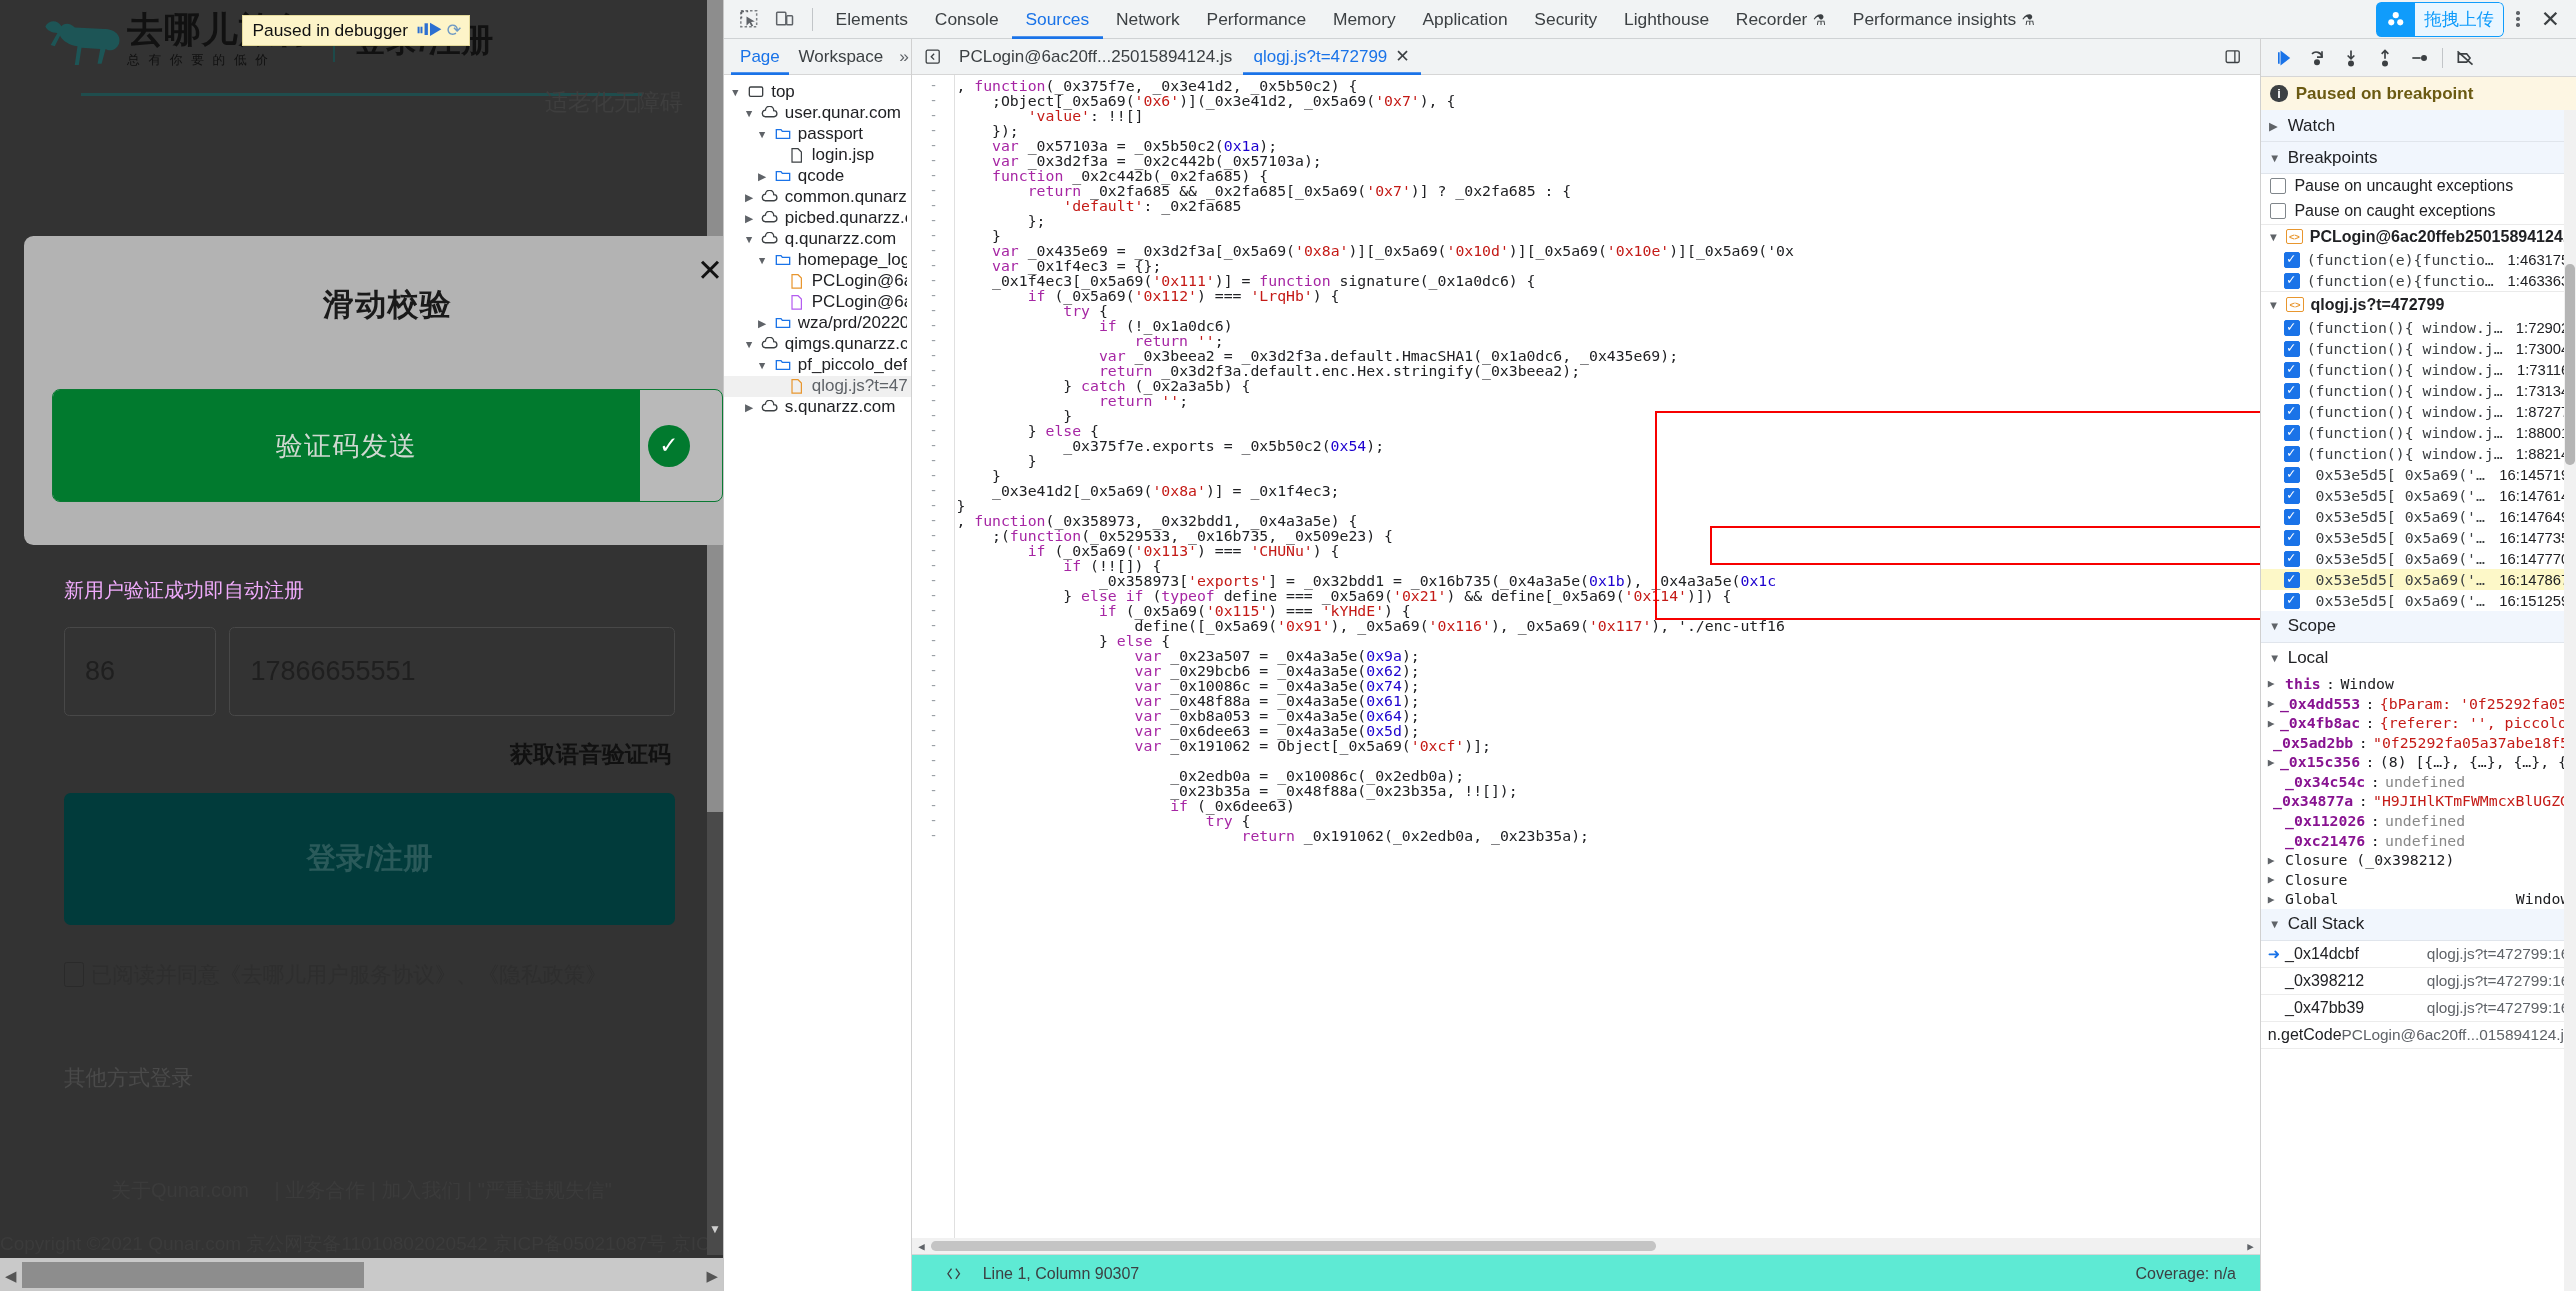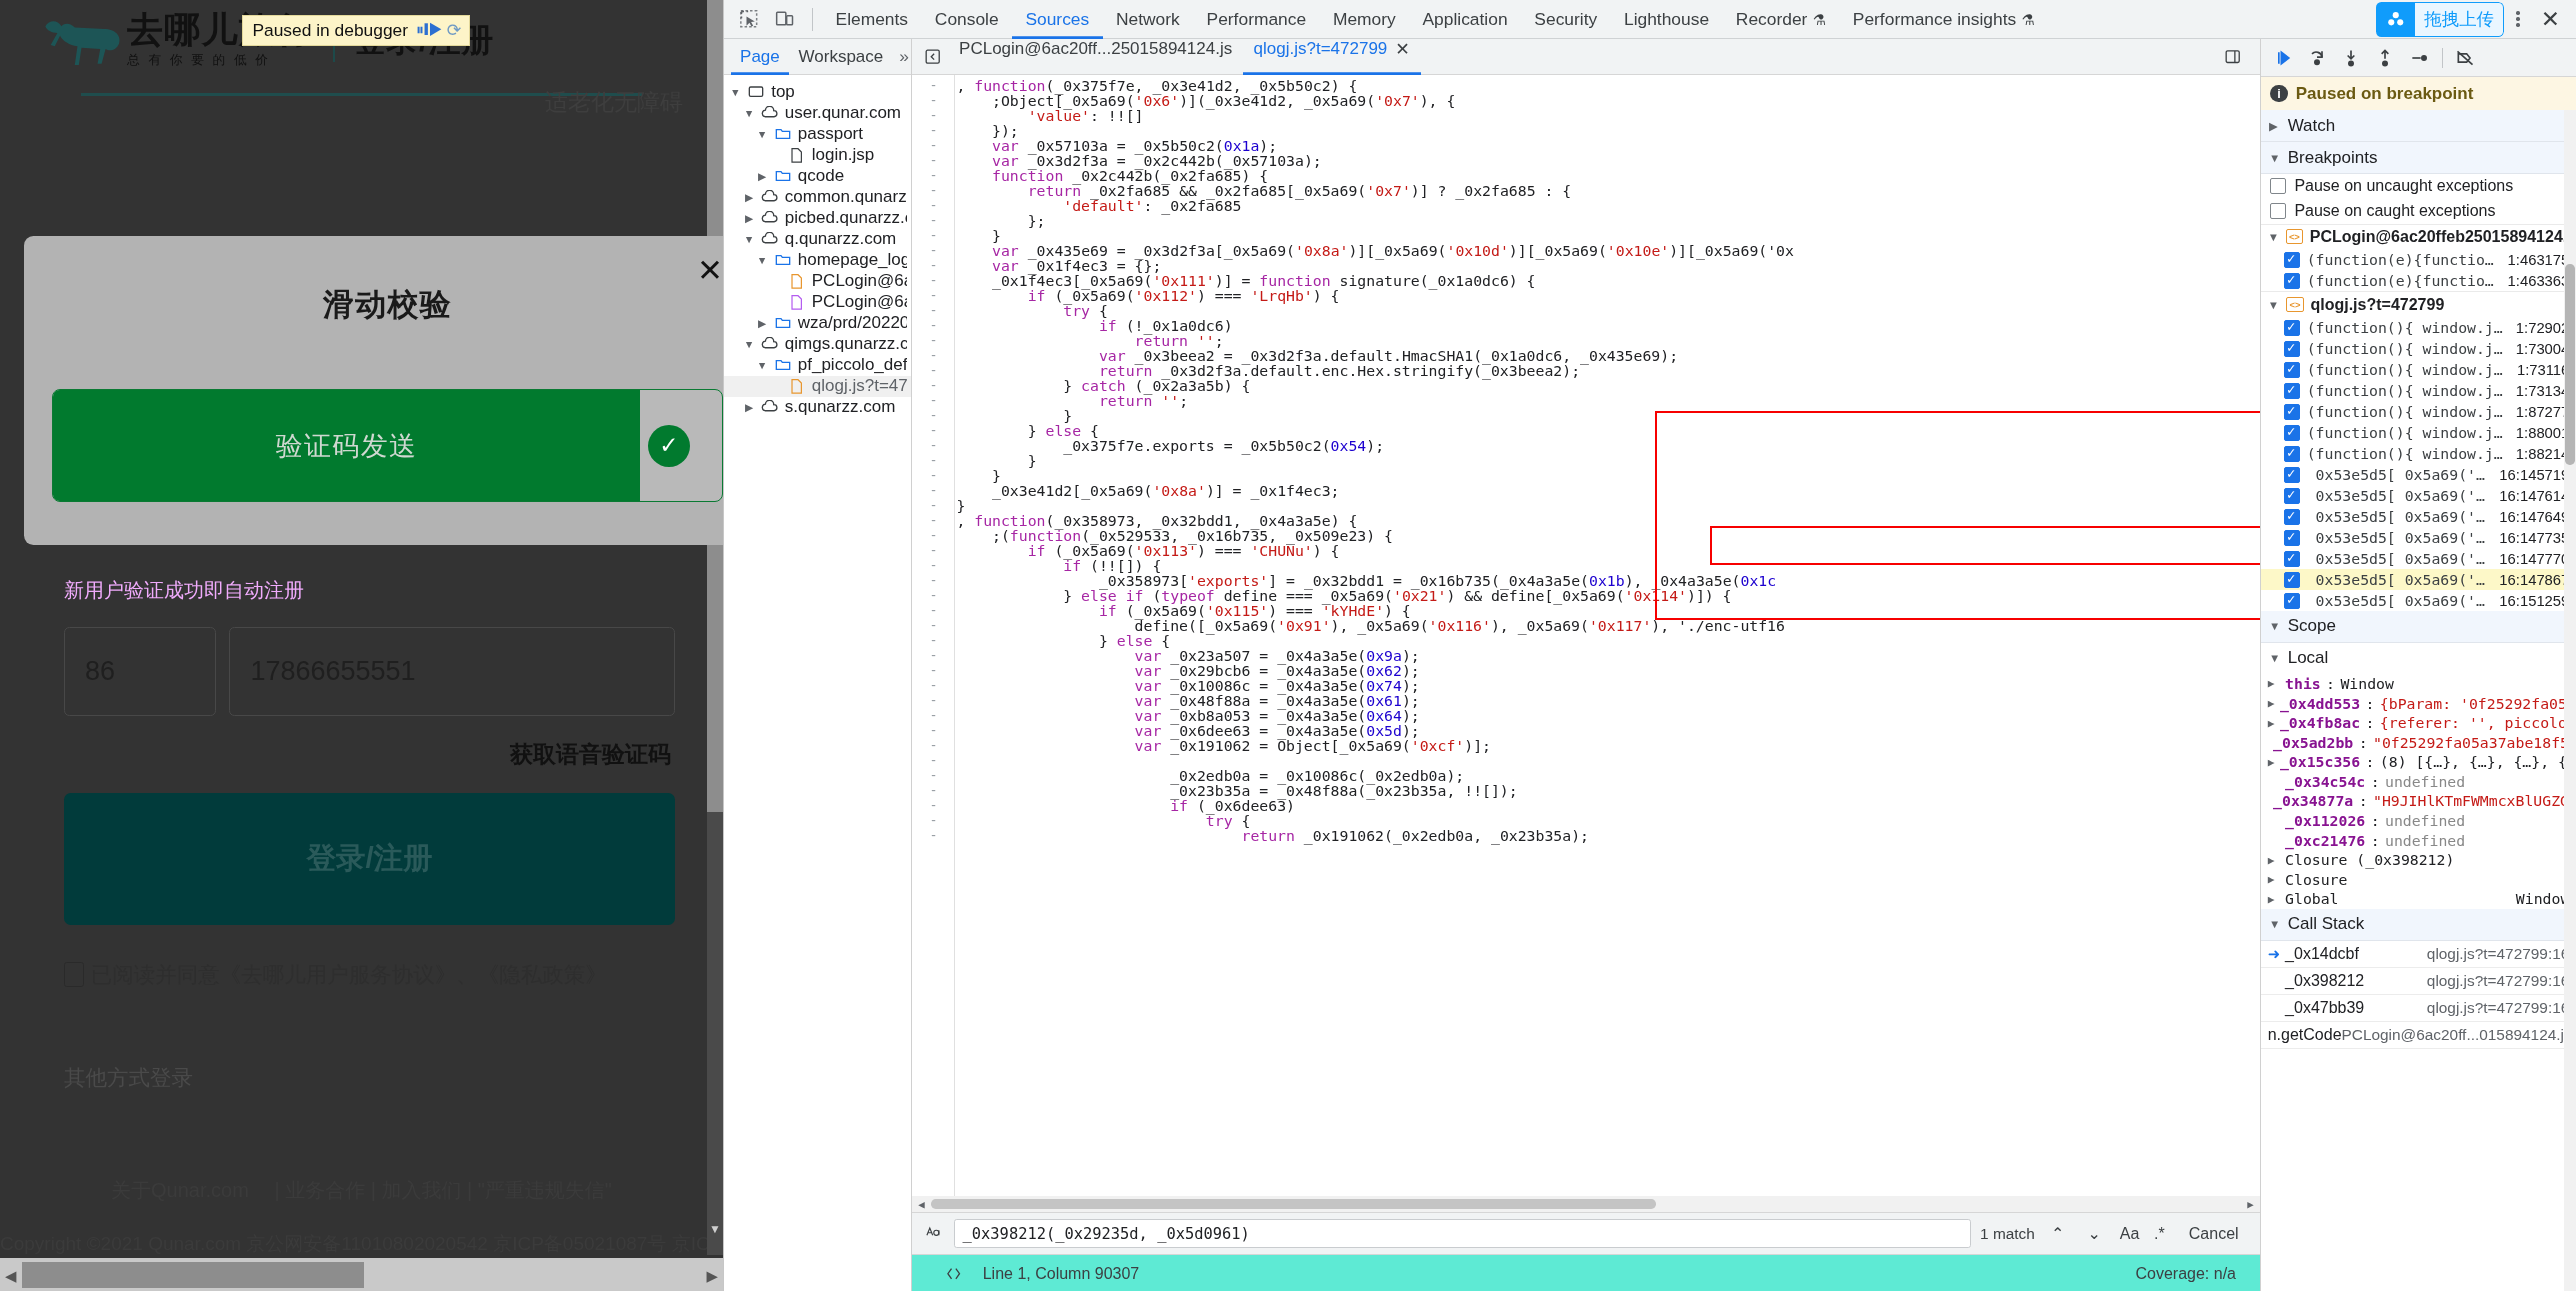--- a/index.html
+++ b/index.html
@@ -119,21 +119,21 @@
   .tw { width:12px; flex:0 0 12px; color:#5f6368; font-size:10.7px; text-align:center; }
   .ticon { width:19px; flex:0 0 19px; display:flex; align-items:center; justify-content:center; }
   .tlabel { overflow:hidden; text-overflow:clip; }
   .tnode.sel .tlabel { color:#5f6368; }
 
   
   .editor-pane { flex:1; min-width:0; display:flex; flex-direction:column; border-right:0.7px solid #d0d0d0; }
   .ed-tabs { height:36px; background:#f1f3f4; border-bottom:0.7px solid #d6d6d6;
      display:flex; align-items:center; padding:0 5.4px; }
   .ed-pin { width:31px; display:flex; align-items:center; justify-content:center; }
-  .ed-tab { height:36px; display:flex; padding:0 10.7px; font-size:17px;
+  .ed-tab { height:36px; display:flex; align-items:center; padding:0 10.7px; font-size:17px;
      color:#3c4043; gap:8px; white-space:nowrap; }
   .ed-tab.active { color:#1a73e8; box-shadow: inset 0 -2.7px 0 #1a73e8; }
   .ed-tab .x { font-size:17.4px; color:#3c4043; }
   .ed-tabs-right { margin-left:auto; display:flex; align-items:center; gap:4px; padding-right:4px;}
   .code-area { flex:1; position:relative; overflow:hidden; background:#fff;
      font-family:"DejaVu Sans Mono","Liberation Mono",monospace; font-size:14.8px; }
   .code-rows { position:absolute; left:0; top:2.7px; right:0; }
   .crow { display:flex; height:15px; align-items:center; white-space:pre; }
   .gutter { width:35px; flex:0 0 35px; color:#9aa0a6; text-align:right; padding-right:9.4px;
      font-size:13.4px; }
@@ -606,36 +606,20 @@
             </div>
           <div class="redbox" style="left:743px; top:336px; width:829px; height:209px;"></div>
           <div class="redbox" style="left:798px; top:451px; width:725px; height:39px;"></div>
           <div class="code-hscroll">
             <div class="arr">◀</div>
             <div class="thumb"></div>
             <div class="arr" style="margin-left:auto">▶</div>
           </div>
         </div>
 
-        <div class="search-bar">
-          <div class="search-ab">
-            <svg width="17.4" height="17.4" viewBox="0 0 24 24" fill="none" stroke="#3c4043" stroke-width="1.6">
-              <path d="M4 17 L8 7 L12 17 M5.5 13.5h5"></path>
-                <circle cx="17" cy="13.5" r="3.5"></circle>
-                <path d="M20.5 10v7"></path>
-            </svg>
-          </div>
-          <div class="search-input">_0x398212(_0x29235d, _0x5d0961)</div>
-          <div class="match-count">1 match</div>
-          <div class="sb-btn">⌃</div>
-          <div class="sb-btn">⌄</div>
-          <div class="sb-aa">Aa</div>
-          <div class="sb-aa">.*</div>
-          <div class="sb-cancel">Cancel</div>
-        </div>
 
         <div class="status-bar">
           <div class="dt-icnbtn">
             <svg width="17.4" height="17.4" viewBox="0 0 24 24" fill="none" stroke="#3c4043" stroke-width="1.8">
               <path d="M9 5 L4 12 L9 19 M15 5 L20 12 L15 19"></path>
             </svg>
           </div>
           <div>Line 1, Column 90307</div>
           <div class="status-right">Coverage: n/a</div>
         </div>

